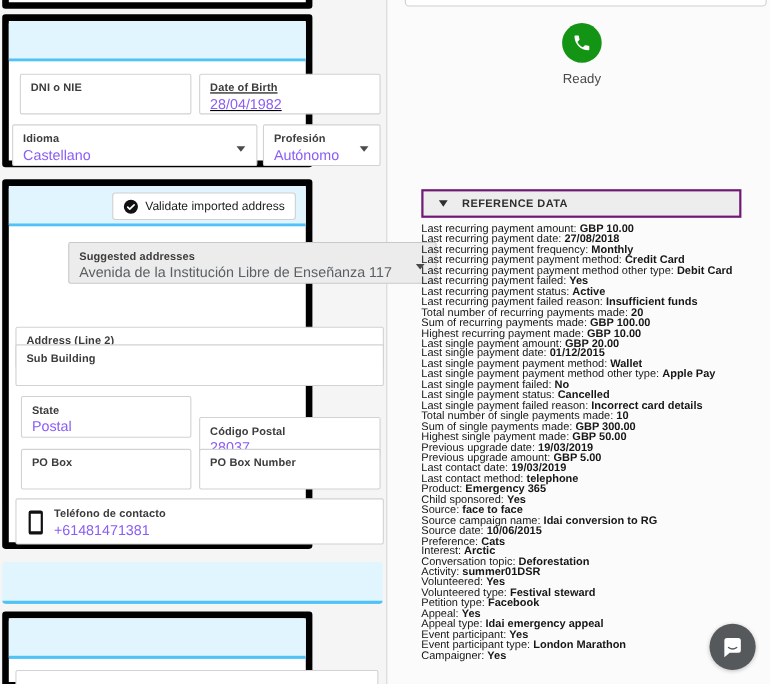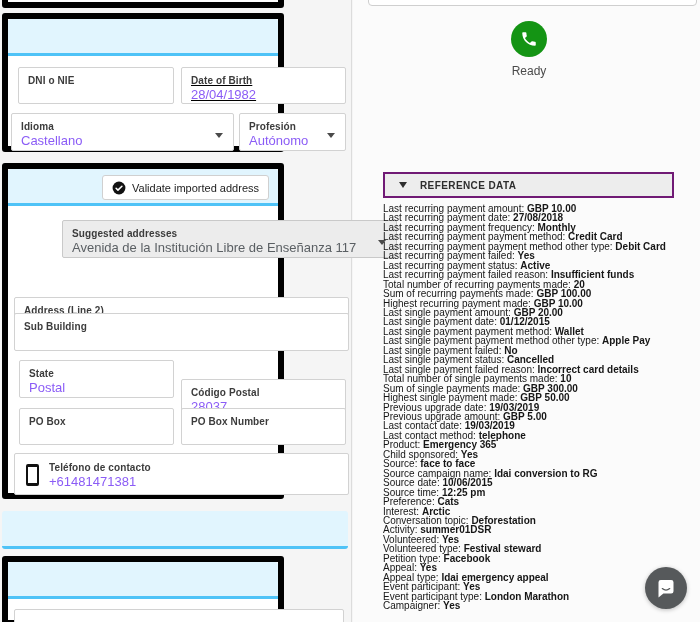--- a/index.html
+++ b/index.html
@@ -161,21 +161,20 @@
       <div class="row"><span class="k">Highest single payment made: </span><span class="v">GBP 50.00</span></div>
       <div class="row"><span class="k">Previous upgrade date: </span><span class="v">19/03/2019</span></div>
       <div class="row"><span class="k">Previous upgrade amount: </span><span class="v">GBP 5.00</span></div>
       <div class="row"><span class="k">Last contact date: </span><span class="v">19/03/2019</span></div>
       <div class="row"><span class="k">Last contact method: </span><span class="v">telephone</span></div>
       <div class="row"><span class="k">Product: </span><span class="v">Emergency 365</span></div>
       <div class="row"><span class="k">Child sponsored: </span><span class="v">Yes</span></div>
       <div class="row"><span class="k">Source: </span><span class="v">face to face</span></div>
       <div class="row"><span class="k">Source campaign name: </span><span class="v">Idai conversion to RG</span></div>
       <div class="row"><span class="k">Source date: </span><span class="v">10/06/2015</span></div>
-      <div class="row"><span class="k">Source time: </span><span class="v">12:25 pm</span></div>
       <div class="row"><span class="k">Preference: </span><span class="v">Cats</span></div>
       <div class="row"><span class="k">Interest: </span><span class="v">Arctic</span></div>
       <div class="row"><span class="k">Conversation topic: </span><span class="v">Deforestation</span></div>
       <div class="row"><span class="k">Activity: </span><span class="v">summer01DSR</span></div>
       <div class="row"><span class="k">Volunteered: </span><span class="v">Yes</span></div>
       <div class="row"><span class="k">Volunteered type: </span><span class="v">Festival steward</span></div>
       <div class="row"><span class="k">Petition type: </span><span class="v">Facebook</span></div>
       <div class="row"><span class="k">Appeal: </span><span class="v">Yes</span></div>
       <div class="row"><span class="k">Appeal type: </span><span class="v">Idai emergency appeal</span></div>
       <div class="row"><span class="k">Event participant: </span><span class="v">Yes</span></div>

